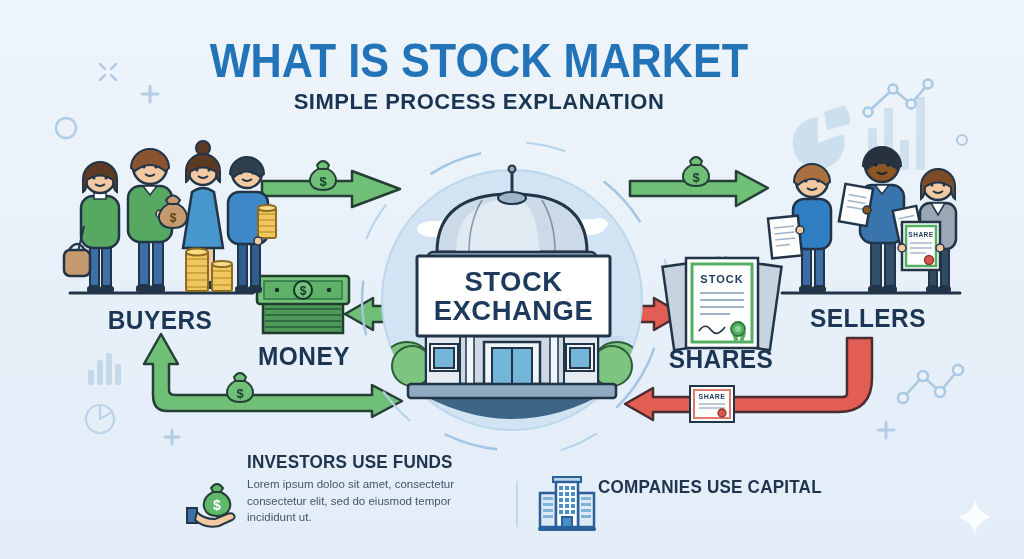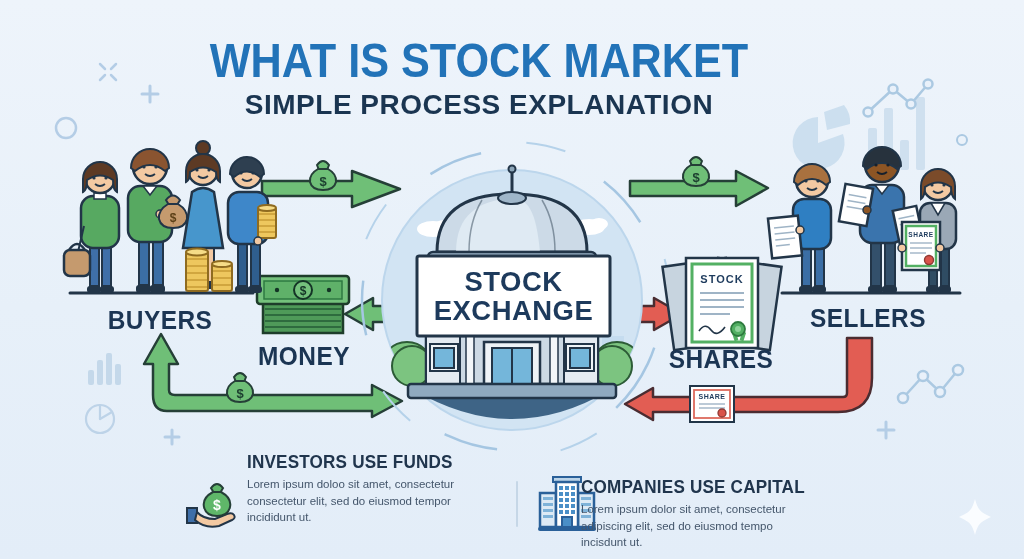--- a/index.html
+++ b/index.html
@@ -3,21 +3,21 @@
 <meta charset="utf-8">
 <style>
   html,body{margin:0;padding:0;background:#dfe9f4;}
   .stage{position:relative;width:1024px;height:559px;overflow:hidden;
          background:linear-gradient(180deg,#eef4fb 0%,#e7f0f9 55%,#e3edf8 100%);
          font-family:"Liberation Sans",sans-serif;}
   .scene{position:absolute;left:0;top:0;width:1024px;height:559px;}
   .abs{position:absolute;}
   .title{left:479px;top:33px;transform:translateX(-50%) scaleX(.90);transform-origin:center;
          font-size:48px;font-weight:bold;letter-spacing:0;color:#2273b8;white-space:nowrap;}
-  .subtitle{left:479px;top:89px;transform:translateX(-50%);font-size:28px;font-weight:bold;
+  .subtitle{left:479px;top:89px;transform:translateX(-50%);font-size:22px;font-weight:bold;
             color:#1a3551;letter-spacing:.5px;white-space:nowrap;text-align:center;}
   .label{font-weight:bold;color:#1b3553;font-size:26px;letter-spacing:.5px;white-space:nowrap;
          transform:translateX(-50%) scaleX(.94);}
   .banner-text{left:417px;top:257px;width:193px;height:78px;display:flex;flex-direction:column;
          align-items:center;justify-content:center;font-weight:bold;color:#1d3a5c;
          font-size:28px;line-height:1.04;letter-spacing:.5px;transform:scaleX(.98);text-align:center;}
   .foot-item{display:flex;flex-direction:column;}
   .foot-title{font-size:18px;font-weight:bold;color:#20354d;letter-spacing:.2px;
               transform:scaleX(.95);transform-origin:left;white-space:nowrap;}
   .foot-desc{margin-top:3px;font-size:11.5px;line-height:1.45;color:#44566b;width:240px;}
@@ -467,18 +467,17 @@
 <div class="abs label" style="left:304px;top:341px;">MONEY</div>
 <div class="abs label" style="left:721px;top:344px;">SHARES</div>
 
 <div class="abs divider"></div>
 
 <div class="abs foot-item" style="left:247px;top:452px;">
   <div class="foot-title">INVESTORS USE FUNDS</div>
   <div class="foot-desc">Lorem ipsum doloo sit amet, consectetur consectetur elit, sed do eiusmod tempor incididunt ut.</div>
 </div>
 
-<div class="abs foot-item" style="left:581px;top:477px;">
+<div class="abs foot-item" style="left:598px;top:477px;">
   <div class="foot-title">COMPANIES USE CAPITAL</div>
-  <div class="foot-desc">Lorem ipsum dolor sit amet, consectetur adipiscing elit, sed do eiusmod tempo incisdunt ut.</div>
 </div>
 
 </div>
 
 </body></html>

